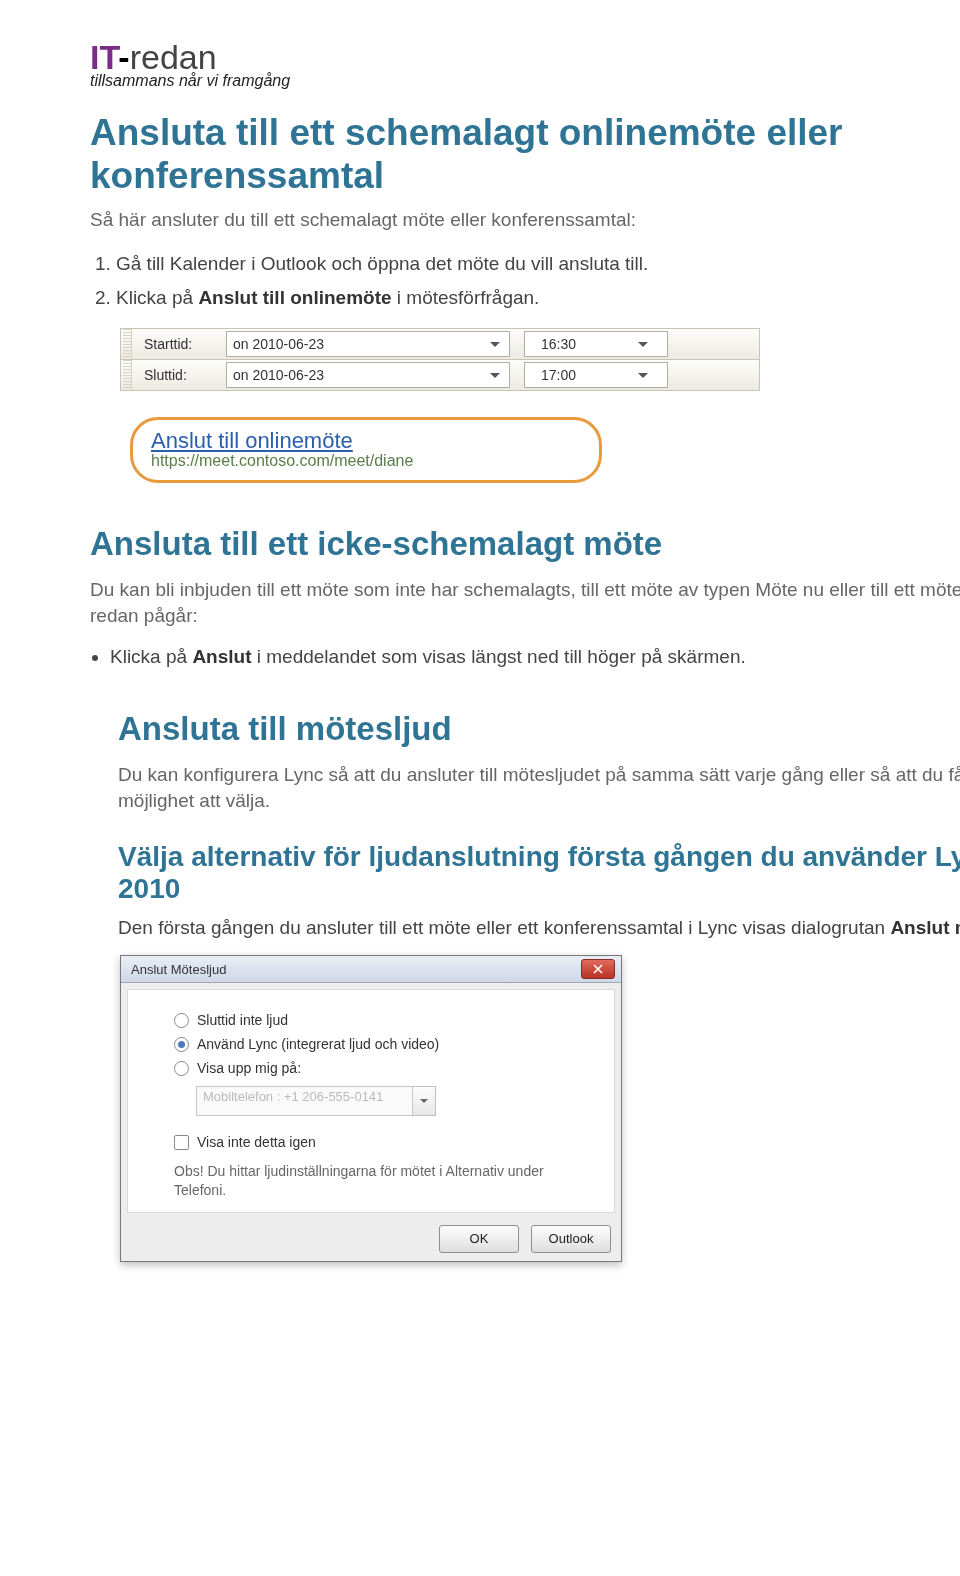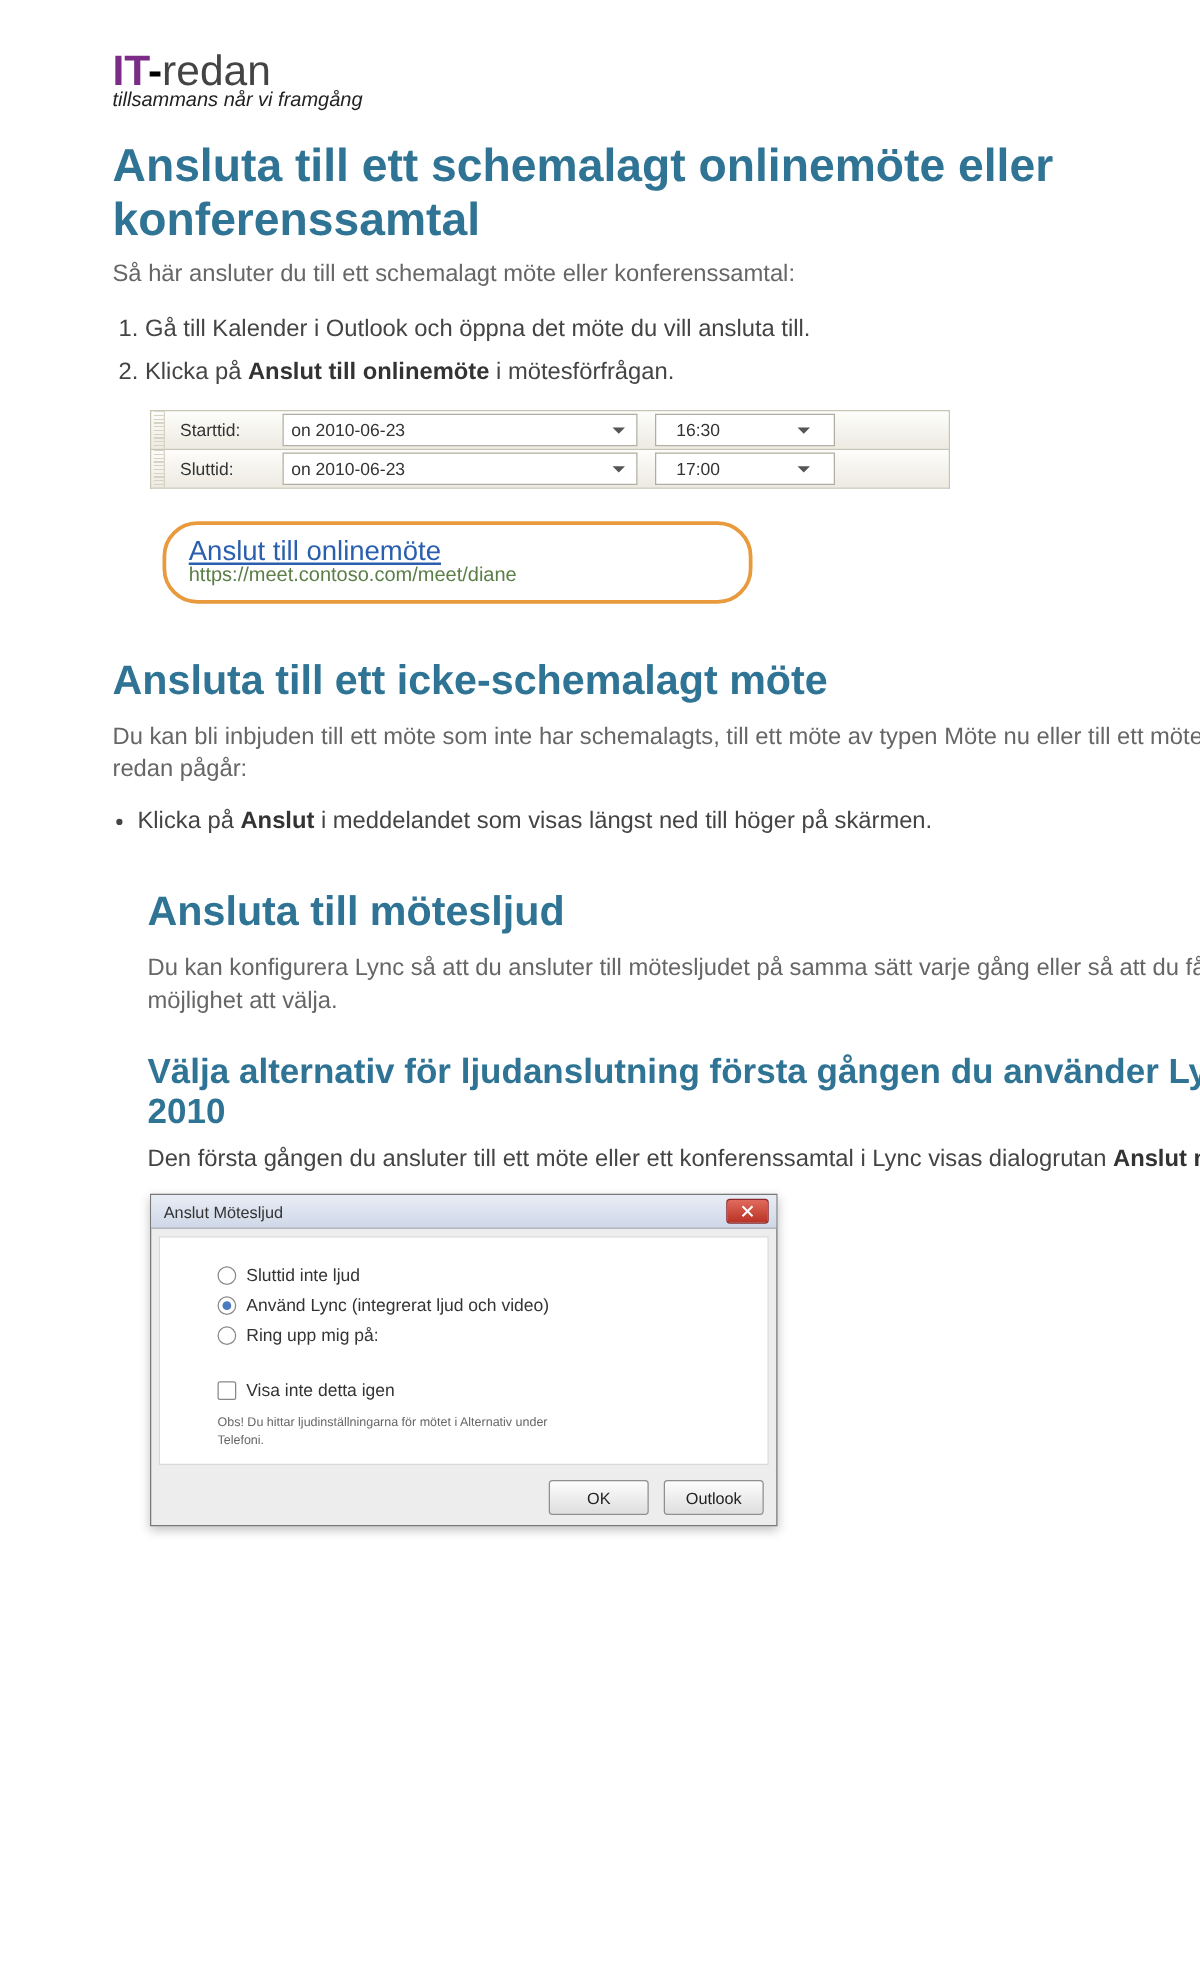--- a/index.html
+++ b/index.html
@@ -50,21 +50,21 @@
   .dlghead .h{color:#4a71b0;font-size:19px;}
   .radios{padding:6px 0 2px 36px;}
   .radiorow{display:flex;align-items:center;gap:8px;margin:8px 0;font-size:14px;color:#333;}
   .radio,.radio-sel,.chk{width:13px;height:13px;border:1px solid #888;border-radius:50%;display:inline-flex;align-items:center;justify-content:center;background:#fff;}
   .radio-sel::after{content:"";width:7px;height:7px;border-radius:50%;background:#4a7bbf;}
   .chk{border-radius:2px;}
   .phonecombo{margin-left:58px;display:flex;align-items:center;width:240px;}
   .phonecombo .pc-in{flex:1;height:24px;border:1px solid #c7c7c7;background:#fafafa;color:#bbb;font-size:13px;padding:2px 6px;}
   .phonecombo .pc-btn{width:22px;height:28px;border:1px solid #c0c0c0;border-left:none;background:linear-gradient(#fdfdfd,#e6e6e6);display:flex;align-items:center;justify-content:center;}
   .checkrow{display:flex;align-items:center;gap:8px;margin:18px 0 12px 36px;font-size:14px;color:#333;}
-  .note{font-size:10px;color:#666;line-height:1.35;margin-left:36px;}
+  .note{font-size:14px;color:#666;line-height:1.35;margin-left:36px;}
   .btnrow{display:flex;justify-content:flex-end;gap:12px;padding:6px 10px 8px 0;}
   .dlgbtn{min-width:78px;height:26px;border:1px solid #8f8f8f;border-radius:3px;background:linear-gradient(#fdfdfd,#dedede);font-size:13px;color:#222;display:flex;align-items:center;justify-content:center;}
 </style>
 </head>
 <body>
 
 <div class="logo-block">
   <div class="logo-top">
     <span class="logo-it">IT</span><span class="logo-dash">-</span><span class="logo-teamet">redan</span>
   </div>
@@ -151,21 +151,29 @@
       <div class="radiorow">
         <span class="radio"></span>
         <span>Sluttid inte ljud</span>
       </div>
       <div class="radiorow">
         <span class="radio-sel"></span>
         <span>Använd Lync (integrerat ljud och video)</span>
       </div>
       <div class="radiorow">
         <span class="radio"></span>
-        <span>Ring upp mig på:</span>
+        <span>Visa upp mig på:</span>
+      </div>
+    </div>
+    <div class="phonecombo">
+      <div class="pc-in">Mobiltelefon : +1 206-555-0141</div>
+      <div class="pc-btn">
+        <svg width="10" height="10" viewBox="0 0 10 10">
+            <path d="M1 3l4 4 4-4z" fill="#666"></path>
+          </svg>
       </div>
     </div>
     <div class="checkrow">
       <span class="chk"></span>
       <span>Visa inte detta igen</span>
     </div>
     <div class="note">
       <span>Obs! Du hittar ljudinställningarna för mötet i Alternativ under</span><br>
       <span>Telefoni.</span>
     </div>

